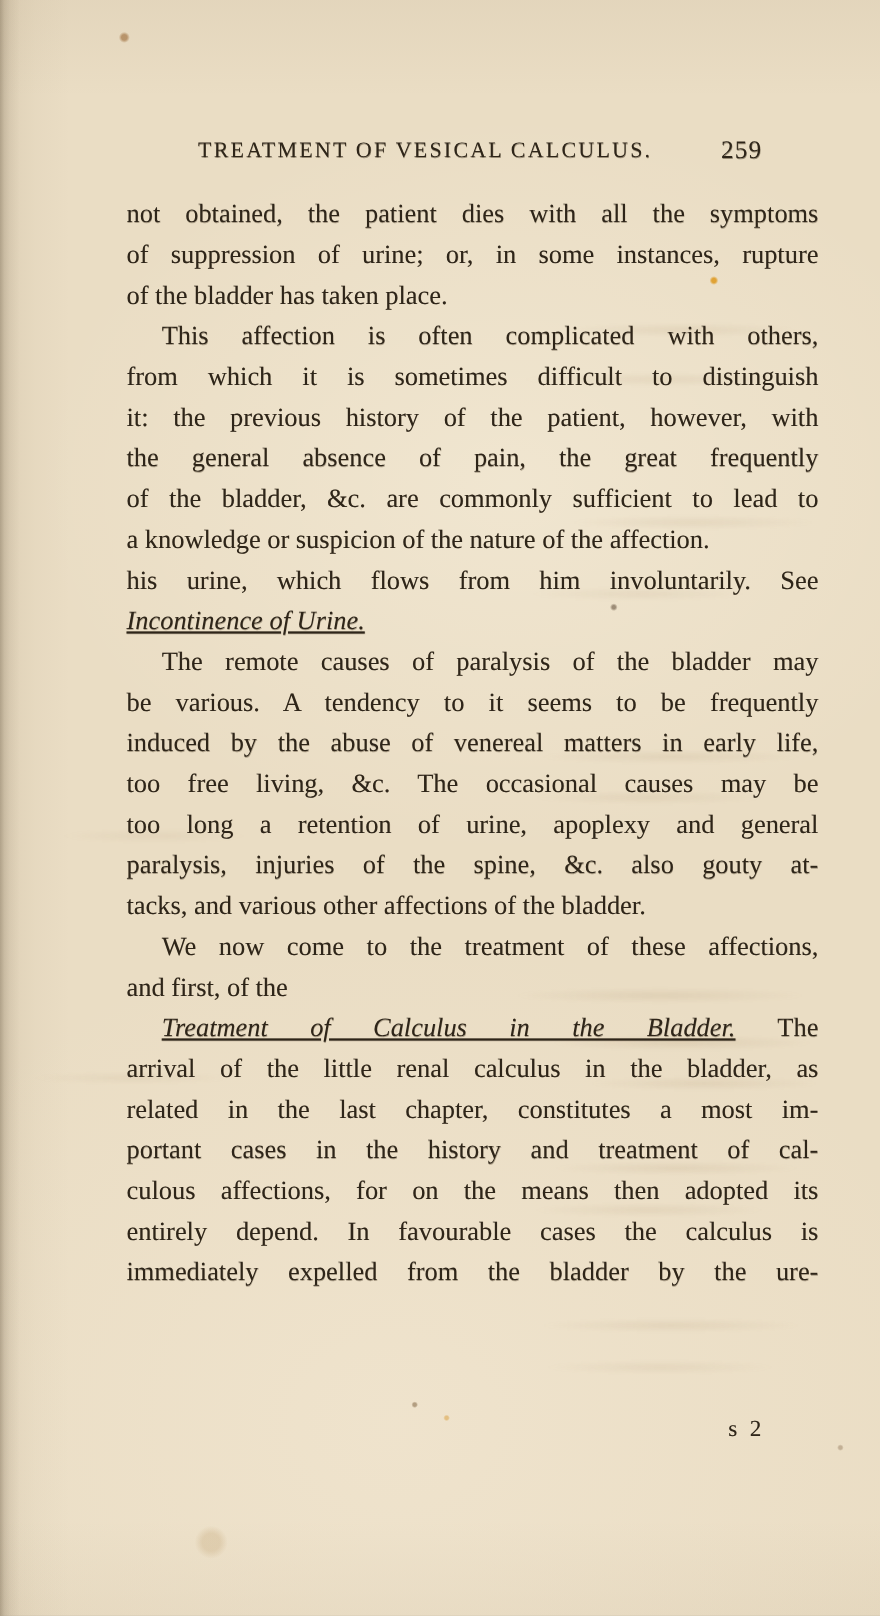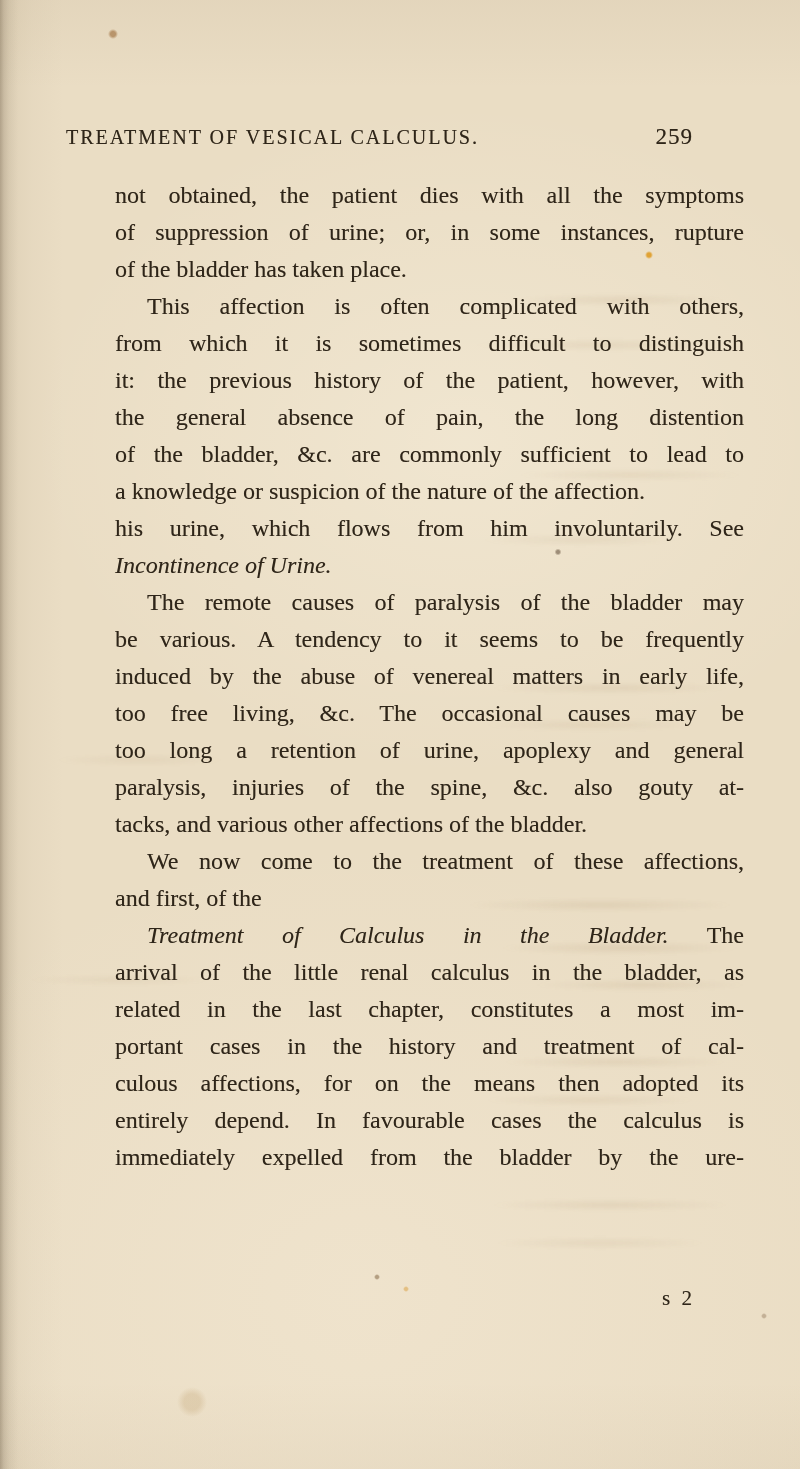--- a/index.html
+++ b/index.html
@@ -60,21 +60,21 @@
       radial-gradient(circle at 377px 1277px,rgba(120,90,55,0.50) 0 1.5px, rgba(120,90,55,0) 3px),
       radial-gradient(circle at 406px 1289px,rgba(214,148,40,0.45) 0 1.5px,rgba(214,148,40,0) 3px),
       radial-gradient(circle at 192px 1402px,rgba(172,132,72,0.20) 0 8px,  rgba(172,132,72,0) 15px),
       radial-gradient(circle at 764px 1316px,rgba(120,90,60,0.35) 0 1.5px, rgba(120,90,60,0) 3px);
   }
   .running-head{
     position:absolute;left:66px;top:126px;width:629px;height:28px;
     color:var(--ink);
   }
   .head-title{
-    position:absolute;left:0;right:0;text-align:left;
+    position:absolute;left:12px;right:0;text-align:center;
     font-size:20px;letter-spacing:2px;
     text-shadow:0.3px 0.4px 0.6px rgba(56,42,22,0.45);
     white-space:nowrap;
   }
   .head-page{
     position:absolute;right:2px;top:-2px;
     font-size:23px;letter-spacing:1px;
     text-shadow:0.3px 0.4px 0.6px rgba(56,42,22,0.45);
   }
   .body-text{
@@ -83,21 +83,21 @@
     margin-left:48px;
   }
   .line{
     height:37px;line-height:37px;font-size:24px;
     text-align:justify;
     text-shadow:0.25px 0.35px 0.5px rgba(56,42,22,0.35);
     white-space:normal;
   }
   .line.just{ text-align-last:justify; }
   .line.indent{ padding-left:32px; }
-  .it{ font-style:italic; }
+  .it{ font-style:italic;text-decoration:underline; }
   .signature{
     position:absolute;left:66px;top:1286px;width:629px;
     text-align:right;font-size:21px;color:var(--ink);
     letter-spacing:3px;
     text-shadow:0.25px 0.35px 0.5px rgba(56,42,22,0.35);
   }
 </style>
 </head>
 <body>
 
@@ -111,21 +111,21 @@
     <span class="head-page">259</span>
   </div>
 
   <div class="body-text" id="body-text">
       <div class="line just"><span>not obtained, the patient dies with all the symptoms</span></div>
       <div class="line just"><span>of suppression of urine; or, in some instances, rupture</span></div>
       <div class="line"><span>of the bladder has taken place.</span></div>
       <div class="line indent just"><span>This affection is often complicated with others,</span></div>
       <div class="line just"><span>from which it is sometimes difficult to distinguish</span></div>
       <div class="line just"><span>it: the previous history of the patient, however, with</span></div>
-      <div class="line just"><span>the general absence of pain, the long distention</span></div>
+      <div class="line just"><span>the general absence of pain, the great frequently</span></div>
       <div class="line just"><span>of the bladder, &amp;c. are commonly sufficient to lead to</span></div>
       <div class="line"><span>a knowledge or suspicion of the nature of the affection.</span></div>
       <div class="line just"><span>his urine, which flows from him involuntarily. See</span></div>
       <div class="line"><span class="it">Incontinence of Urine.</span></div>
       <div class="line indent just"><span>The remote causes of paralysis of the bladder may</span></div>
       <div class="line just"><span>be various. A tendency to it seems to be frequently</span></div>
       <div class="line just"><span>induced by the abuse of venereal matters in early life,</span></div>
       <div class="line just"><span>too free living, &amp;c. The occasional causes may be</span></div>
       <div class="line just"><span>too long a retention of urine, apoplexy and general</span></div>
       <div class="line just"><span>paralysis, injuries of the spine, &amp;c. also gouty at-</span></div>

